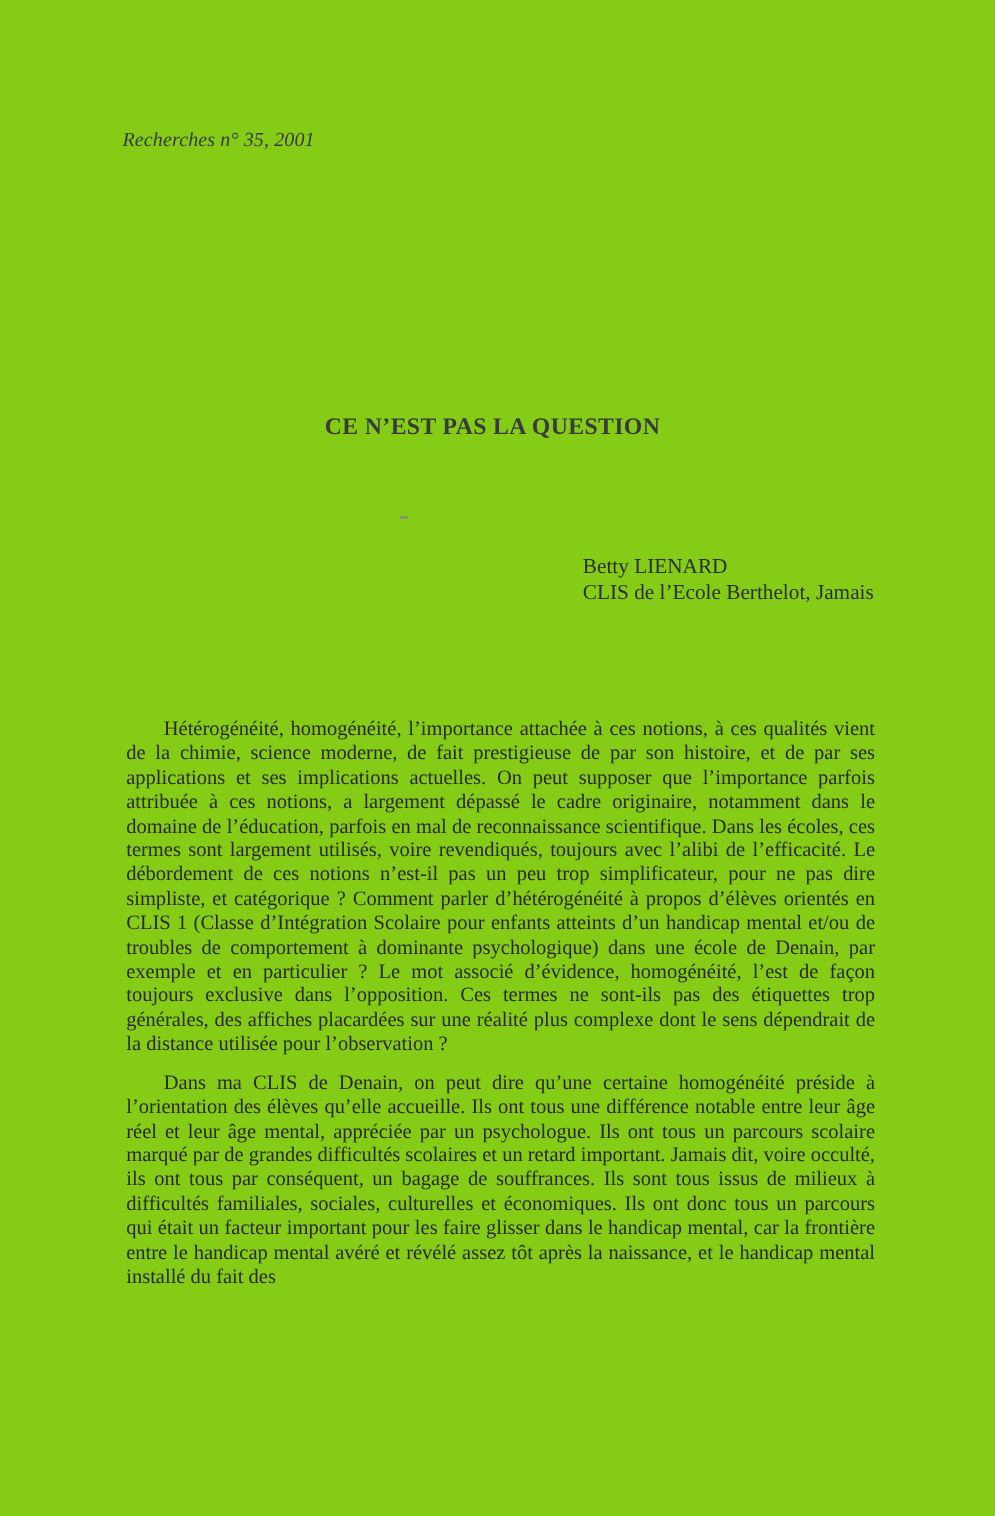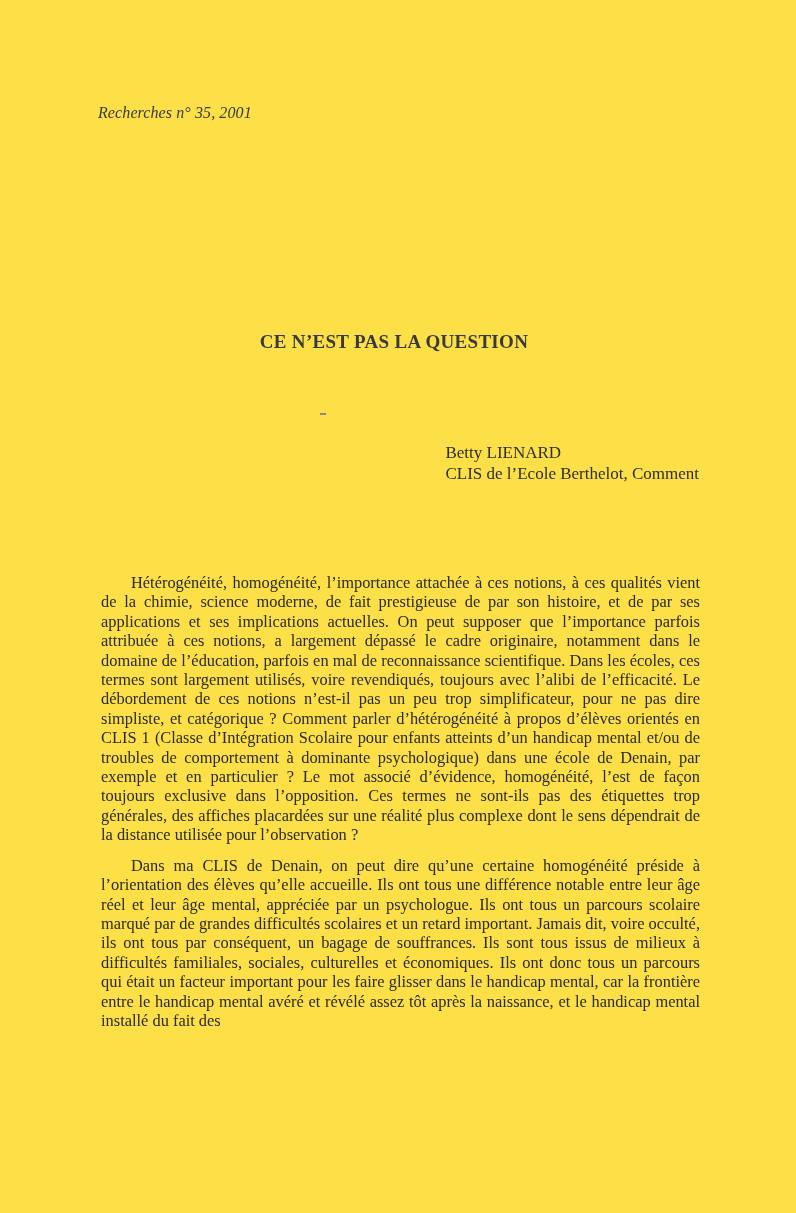--- a/index.html
+++ b/index.html
@@ -1,32 +1,32 @@
 <!DOCTYPE html>
 <html><head>
 <meta charset="utf-8">
 <style>
   html, body { margin: 0; padding: 0; background: #ffffff; }
   body { width: 796px; height: 1213px; position: relative; overflow: hidden; }
-  .page { position: absolute; left: 0; top: 0; width: 796px; height: 1213px; background: #fde047; color: #2a2a2a; font-family: "Liberation Serif", serif; }
+  .page { position: absolute; left: 0; top: 0; width: 796px; height: 1213px; background: #84cc16; color: #2a2a2a; font-family: "Liberation Serif", serif; }
   .journal { position: absolute; left: 98px; top: 104px; font-style: italic; font-size: 16px; color: #3a3a3a; letter-spacing: 0.1px; }
   .title { position: absolute; left: 0; width: 788px; top: 331px; text-align: center; font-weight: bold; font-size: 19px; color: #3a3a3a; letter-spacing: 0.3px; }
   .mark { position: absolute; left: 320px; top: 413px; width: 6px; height: 2px; background: #888; }
   .author { position: absolute; right: 97px; top: 442px; text-align: left; font-size: 17px; line-height: 21px; color: #2e2e2e; }
   .body { position: absolute; left: 101px; width: 599px; top: 573px; font-size: 16.4px; line-height: 19.4px; color: #2a2a2a; text-align: justify; }
   .body p { margin: 0 0 11px 0; text-indent: 30px; text-align: justify; }
 </style>
 </head>
 <body>
 
 <div class="page">
   <div class="journal">Recherches n° 35, 2001</div>
   <div class="title">CE N’EST PAS LA QUESTION</div>
   <div class="mark"></div>
   <div class="author">
     <div>Betty LIENARD</div>
-    <div>CLIS de l’Ecole Berthelot, Comment</div>
+    <div>CLIS de l’Ecole Berthelot, Jamais</div>
   </div>
   <div class="body">
     <p>Hétérogénéité, homogénéité, l’importance attachée à ces notions, à ces qualités vient de la chimie, science moderne, de fait prestigieuse de par son histoire, et de par ses applications et ses implications actuelles. On peut supposer que l’importance parfois attribuée à ces notions, a largement dépassé le cadre originaire, notamment dans le domaine de l’éducation, parfois en mal de reconnaissance scientifique. Dans les écoles, ces termes sont largement utilisés, voire revendiqués, toujours avec l’alibi de l’efficacité. Le débordement de ces notions n’est-il pas un peu trop simplificateur, pour ne pas dire simpliste, et catégorique ? Comment parler d’hétérogénéité à propos d’élèves orientés en CLIS 1 (Classe d’Intégration Scolaire pour enfants atteints d’un handicap mental et/ou de troubles de comportement à dominante psychologique) dans une école de Denain, par exemple et en particulier ? Le mot associé d’évidence, homogénéité, l’est de façon toujours exclusive dans l’opposition. Ces termes ne sont-ils pas des étiquettes trop générales, des affiches placardées sur une réalité plus complexe dont le sens dépendrait de la distance utilisée pour l’observation ?</p>
     <p>Dans ma CLIS de Denain, on peut dire qu’une certaine homogénéité préside à l’orientation des élèves qu’elle accueille. Ils ont tous une différence notable entre leur âge réel et leur âge mental, appréciée par un psychologue. Ils ont tous un parcours scolaire marqué par de grandes difficultés scolaires et un retard important. Jamais dit, voire occulté, ils ont tous par conséquent, un bagage de souffrances. Ils sont tous issus de milieux à difficultés familiales, sociales, culturelles et économiques. Ils ont donc tous un parcours qui était un facteur important pour les faire glisser dans le handicap mental, car la frontière entre le handicap mental avéré et révélé assez tôt après la naissance, et le handicap mental installé du fait des</p>
   </div>
 </div>
 
 </body></html>

